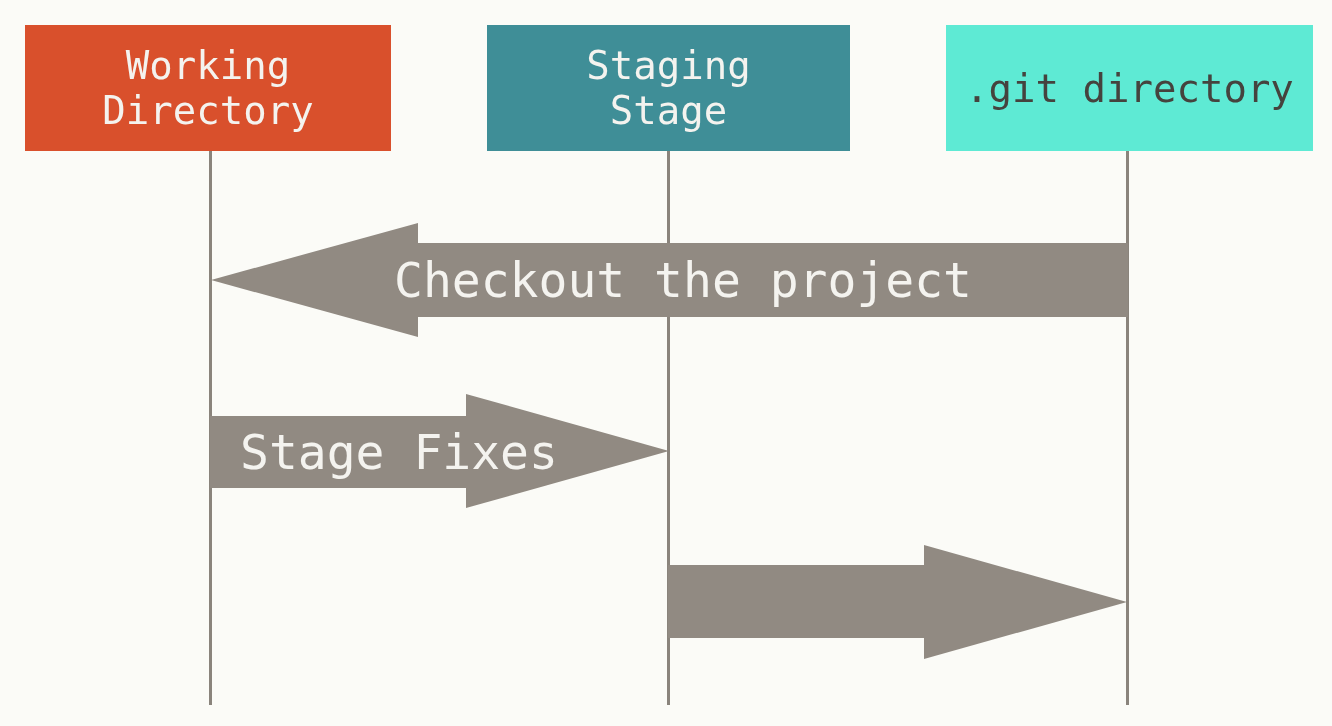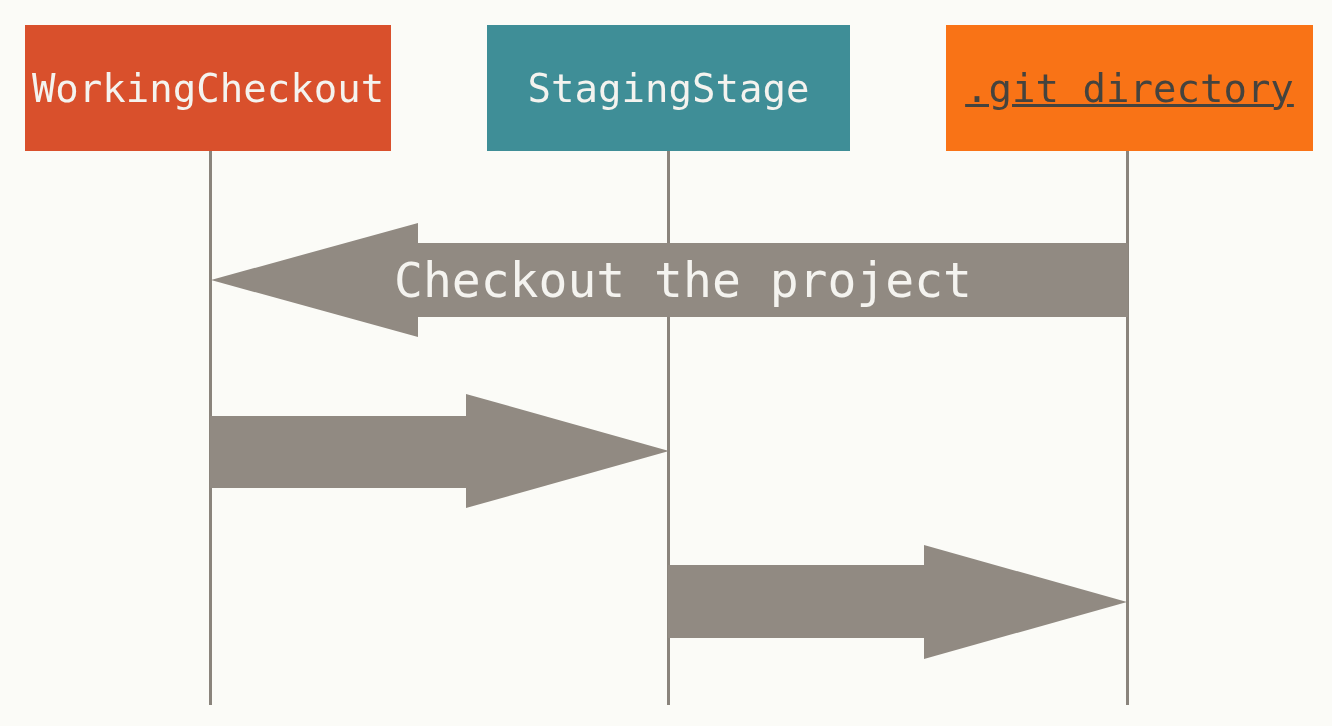--- a/index.html
+++ b/index.html
@@ -6,21 +6,21 @@
   .canvas{
     position:relative;
     width:1332px;height:726px;
     background:#FBFBF7;
     overflow:hidden;
     font-family:"DejaVu Sans Mono","Liberation Mono",monospace;
   }
   
   .colbox{
     position:absolute;top:25px;height:126px;
-    display:flex;flex-direction:row;align-items:center;justify-content:center;
+    display:flex;flex-direction:column;align-items:center;justify-content:center;
     text-align:center;font-size:39px;line-height:45px;
     z-index:3;
   }
   .colbox span{display:block;}
   
   .lifeline{
     position:absolute;top:151px;width:3px;height:554px;
     background:#8A847C;z-index:1;
   }
   
@@ -63,39 +63,40 @@
   #commit-head{left:924px;top:545px;}
   #commit-label{left:806px;top:602px;}
 </style>
 </head>
 <body>
 
 <div class="canvas" style="background: rgb(251, 251, 247);">
 
   <div class="colbox" id="box-working" style="background-color: rgb(217, 80, 44); color: rgb(244, 243, 239);">
     <span>Working</span>
-    <span>Checkout</span>
+    <span>Directory</span>
   </div>
 
   <div class="colbox" id="box-staging" style="background-color: rgb(63, 142, 151); color: rgb(244, 243, 239);">
     <span>Staging</span>
     <span>Stage</span>
   </div>
 
-  <div class="colbox" id="box-git" style="background-color: #f97316; color: rgb(69, 67, 62); text-decoration: underline;">
+  <div class="colbox" id="box-git" style="background-color: #5eead4; color: rgb(69, 67, 62);">
     <span>.git directory</span>
   </div>
 
   <div class="lifeline" id="line-working" style="background-color: rgb(138, 132, 124);"></div>
   <div class="lifeline" id="line-staging" style="background-color: rgb(138, 132, 124);"></div>
   <div class="lifeline" id="line-git" style="background-color: rgb(138, 132, 124);"></div>
 
   <div class="shaft" id="checkout-shaft" style="background-color: rgb(145, 138, 130);"></div>
   <div class="head head-left" id="checkout-head" style="border-right-color: rgb(145, 138, 130);"></div>
   <div class="arrow-label centered" id="checkout-label">Checkout the project</div>
 
   <div class="shaft" id="stage-shaft" style="background-color: rgb(145, 138, 130);"></div>
   <div class="head head-right" id="stage-head" style="border-left-color: rgb(145, 138, 130);"></div>
+  <div class="arrow-label vcentered" id="stage-label">Stage Fixes</div>
 
   <div class="shaft" id="commit-shaft" style="background-color: rgb(145, 138, 130);"></div>
   <div class="head head-right" id="commit-head" style="border-left-color: rgb(145, 138, 130);"></div>
 
 </div>
 
 </body></html>

